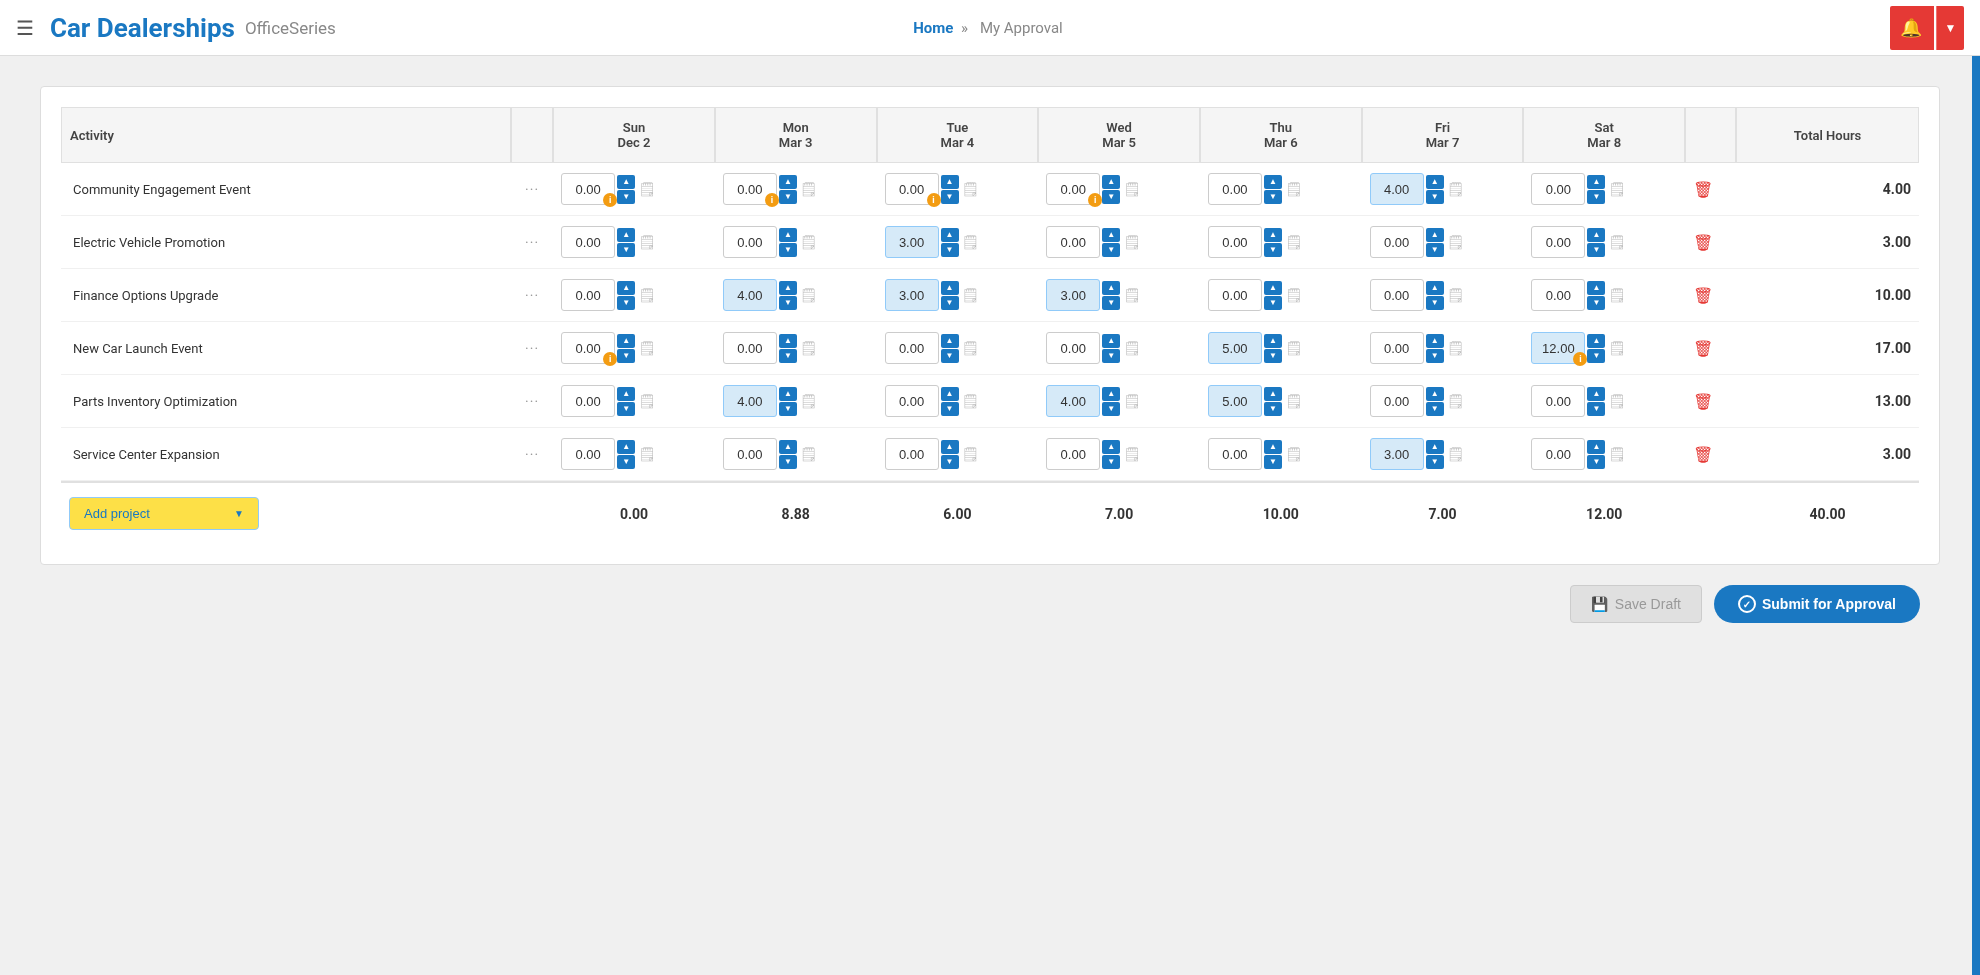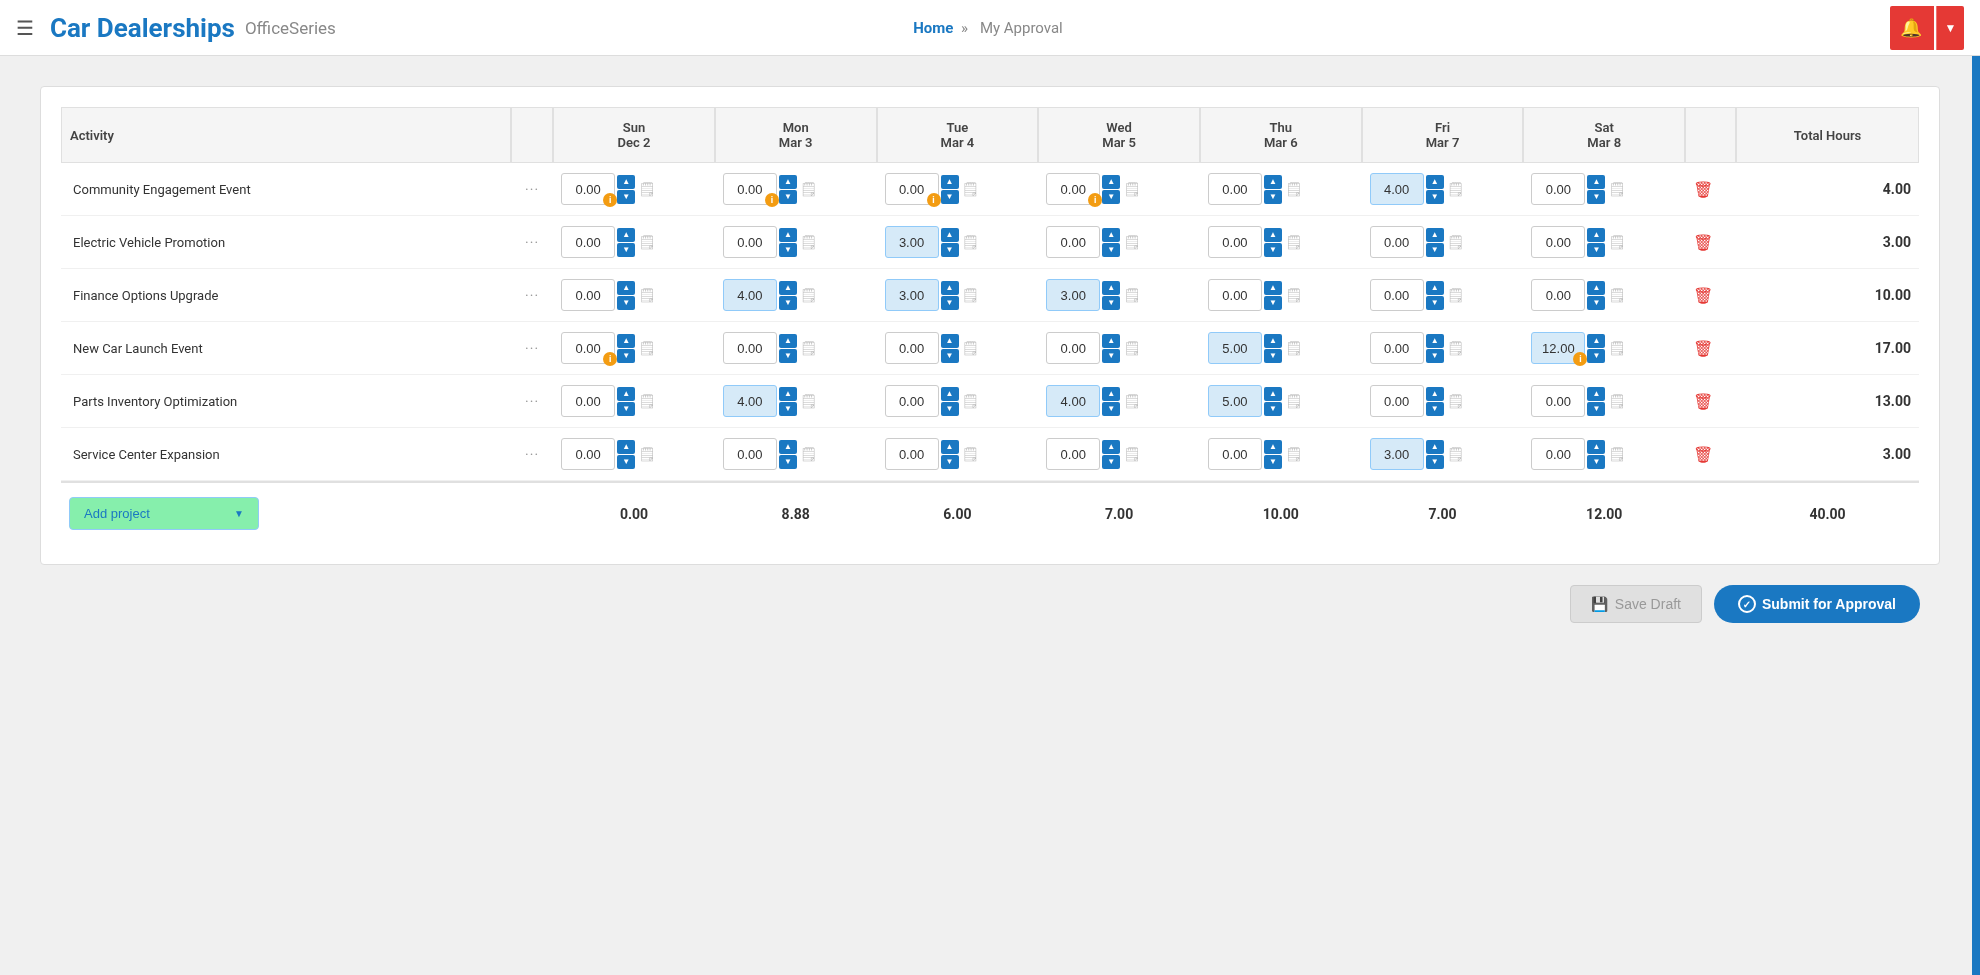--- a/index.html
+++ b/index.html
@@ -213,21 +213,21 @@
       text-align: center;
       padding: 14px 8px;
       border-top: 2px solid #e0e0e0;
     }
     .footer-row td.activity-footer {
       text-align: left;
     }
 
     
     .add-project-btn {
-      background: #86efac;
+      background: #fde047;
       border: 1px solid #90caf9;
       border-radius: 4px;
       padding: 8px 14px;
       font-size: 13px;
       color: #1a78c2;
       cursor: pointer;
       display: flex;
       align-items: center;
       gap: 8px;
       width: 190px;

